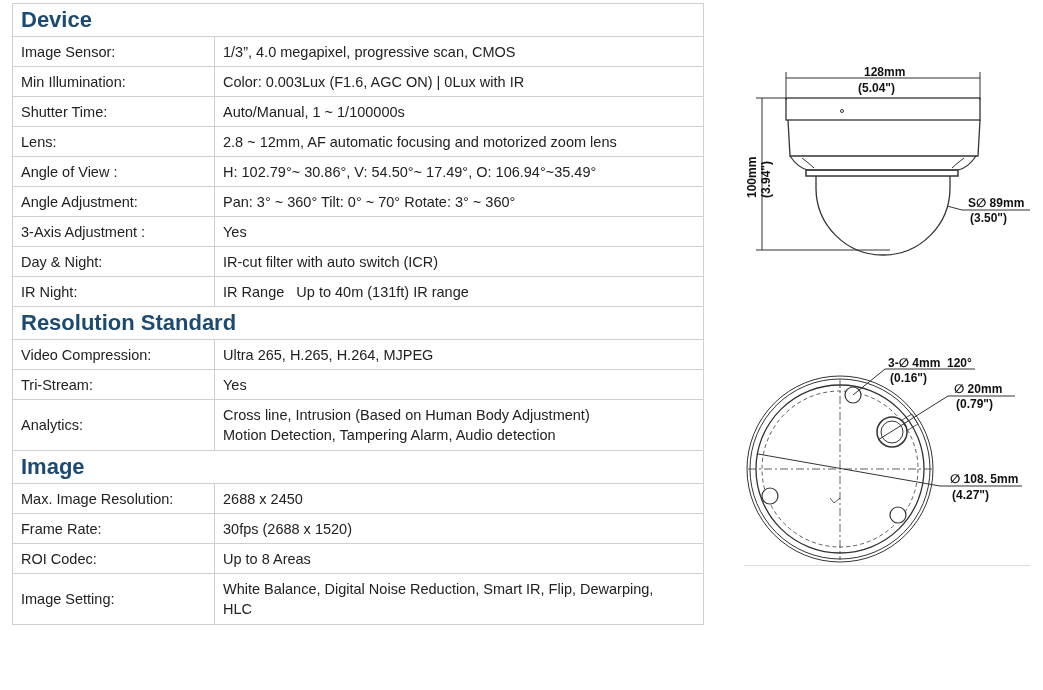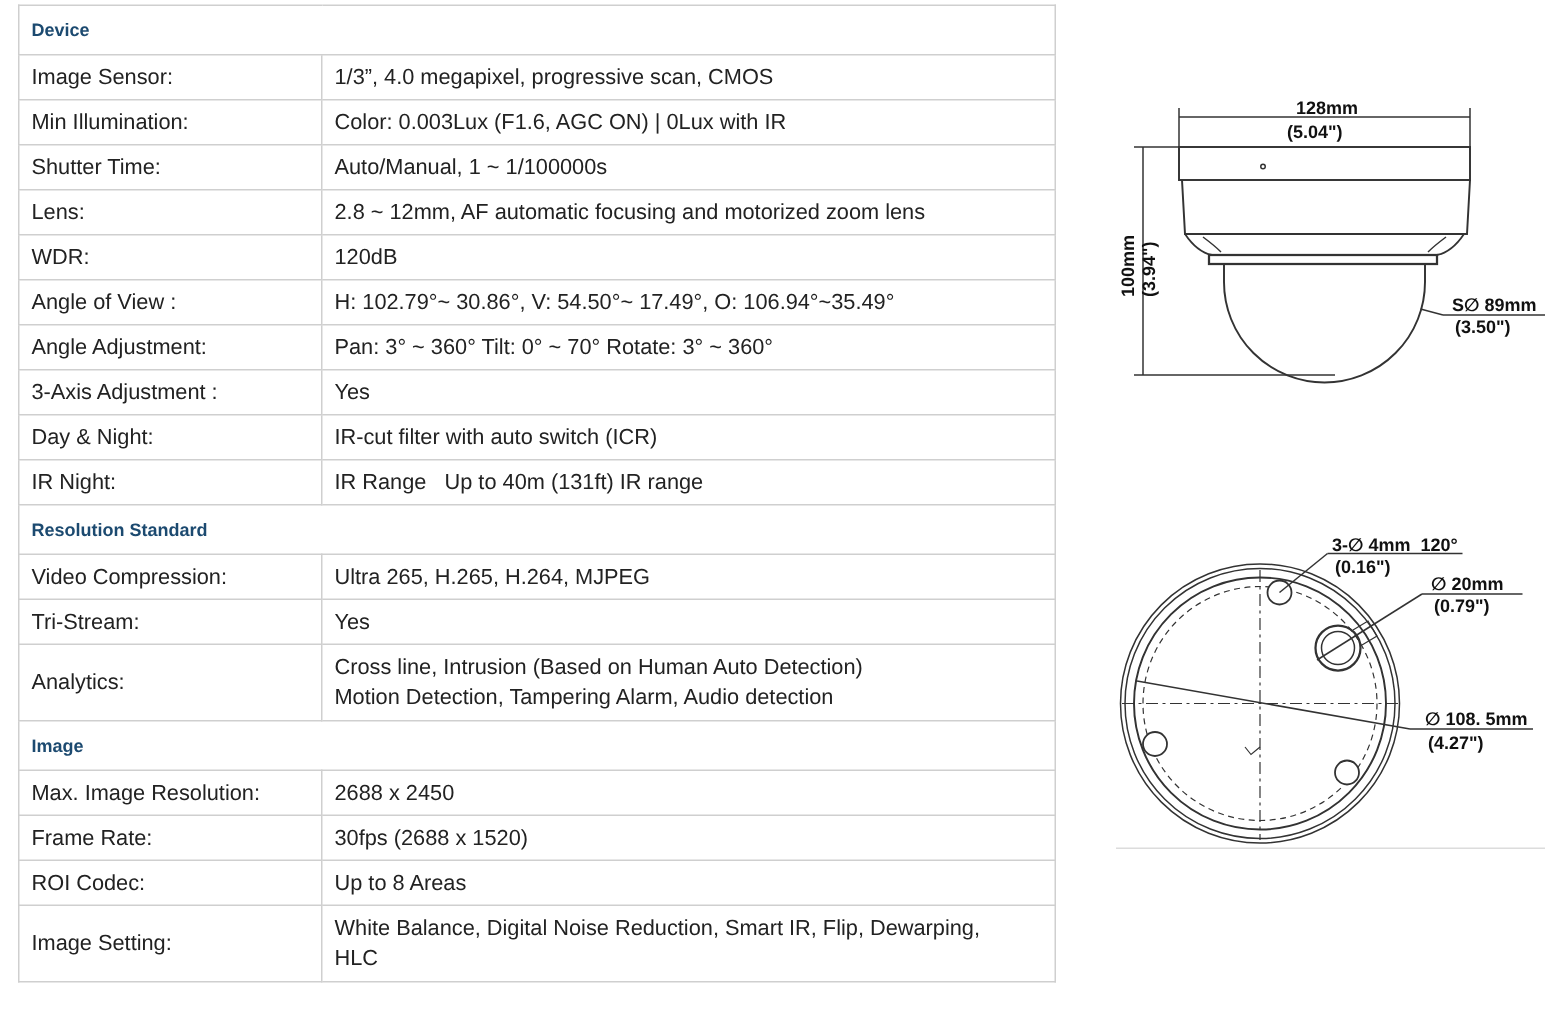--- a/index.html
+++ b/index.html
@@ -1,21 +1,21 @@
 <!DOCTYPE html>
 <html><head>
 <meta charset="utf-8">
 <style>
   html, body { margin:0; padding:0; background:#ffffff; }
   body { width:1043px; height:690px; position:relative; overflow:hidden; font-family:"Liberation Sans", "DejaVu Sans", sans-serif; color:#222; }
   .spec-table { position:absolute; left:12px; top:3px; width:692px; border-collapse:collapse; border:1.5px solid #c8c8c8; }
   .spec-table td { border:1px solid #cfcfcf; font-size:14.5px; padding:0 8px; height:29px; vertical-align:middle; line-height:20px; }
   .spec-table td.label { width:185px;margin-top:25px; }
   .spec-table td.value { }
-  .spec-table tr.section td { font-weight:bold; color:#1c4a70; font-size:12px; height:32px; }
+  .spec-table tr.section td { font-weight:bold; color:#1c4a70; font-size:22px; height:32px; }
   .spec-table tr.tall td { height:50px; }
   .diagram { position:absolute; left:740px; top:50px; }
   .sep { position:absolute; left:744px; top:565px; width:286px; height:1px; background:#dcdcdc; }
   svg text { font-family:"Liberation Sans", "DejaVu Sans", sans-serif; font-weight:bold; fill:#111; }
 </style>
 </head>
 <body>
 
 <table class="spec-table">
   <tbody>
@@ -30,24 +30,20 @@
         <td class="label">Min Illumination:</td>
         <td class="value">Color: 0.003Lux (F1.6, AGC ON) | 0Lux with IR</td>
       </tr>
     <tr>
         <td class="label">Shutter Time:</td>
         <td class="value">Auto/Manual, 1 ~ 1/100000s</td>
       </tr>
     <tr>
         <td class="label">Lens:</td>
         <td class="value">2.8 ~ 12mm, AF automatic focusing and motorized zoom lens</td>
-      </tr>
-    <tr>
-        <td class="label">WDR:</td>
-        <td class="value">120dB</td>
       </tr>
     <tr>
         <td class="label">Angle of View :</td>
         <td class="value">H: 102.79°~ 30.86°, V: 54.50°~ 17.49°, O: 106.94°~35.49°</td>
       </tr>
     <tr>
         <td class="label">Angle Adjustment:</td>
         <td class="value">Pan: 3° ~ 360° Tilt: 0° ~ 70° Rotate: 3° ~ 360°</td>
       </tr>
     <tr>
@@ -70,21 +66,21 @@
         <td class="label">Video Compression:</td>
         <td class="value">Ultra 265, H.265, H.264, MJPEG</td>
       </tr>
     <tr>
         <td class="label">Tri-Stream:</td>
         <td class="value">Yes</td>
       </tr>
     <tr class="tall">
       <td class="label">Analytics:</td>
       <td class="value">
-        <div>Cross line, Intrusion (Based on Human Auto Detection)</div>
+        <div>Cross line, Intrusion (Based on Human Body Adjustment)</div>
         <div>Motion Detection, Tampering Alarm, Audio detection</div>
       </td>
     </tr>
 
     <tr class="section">
       <td colspan="2">Image</td>
     </tr>
     <tr>
         <td class="label">Max. Image Resolution:</td>
         <td class="value">2688 x 2450</td>

